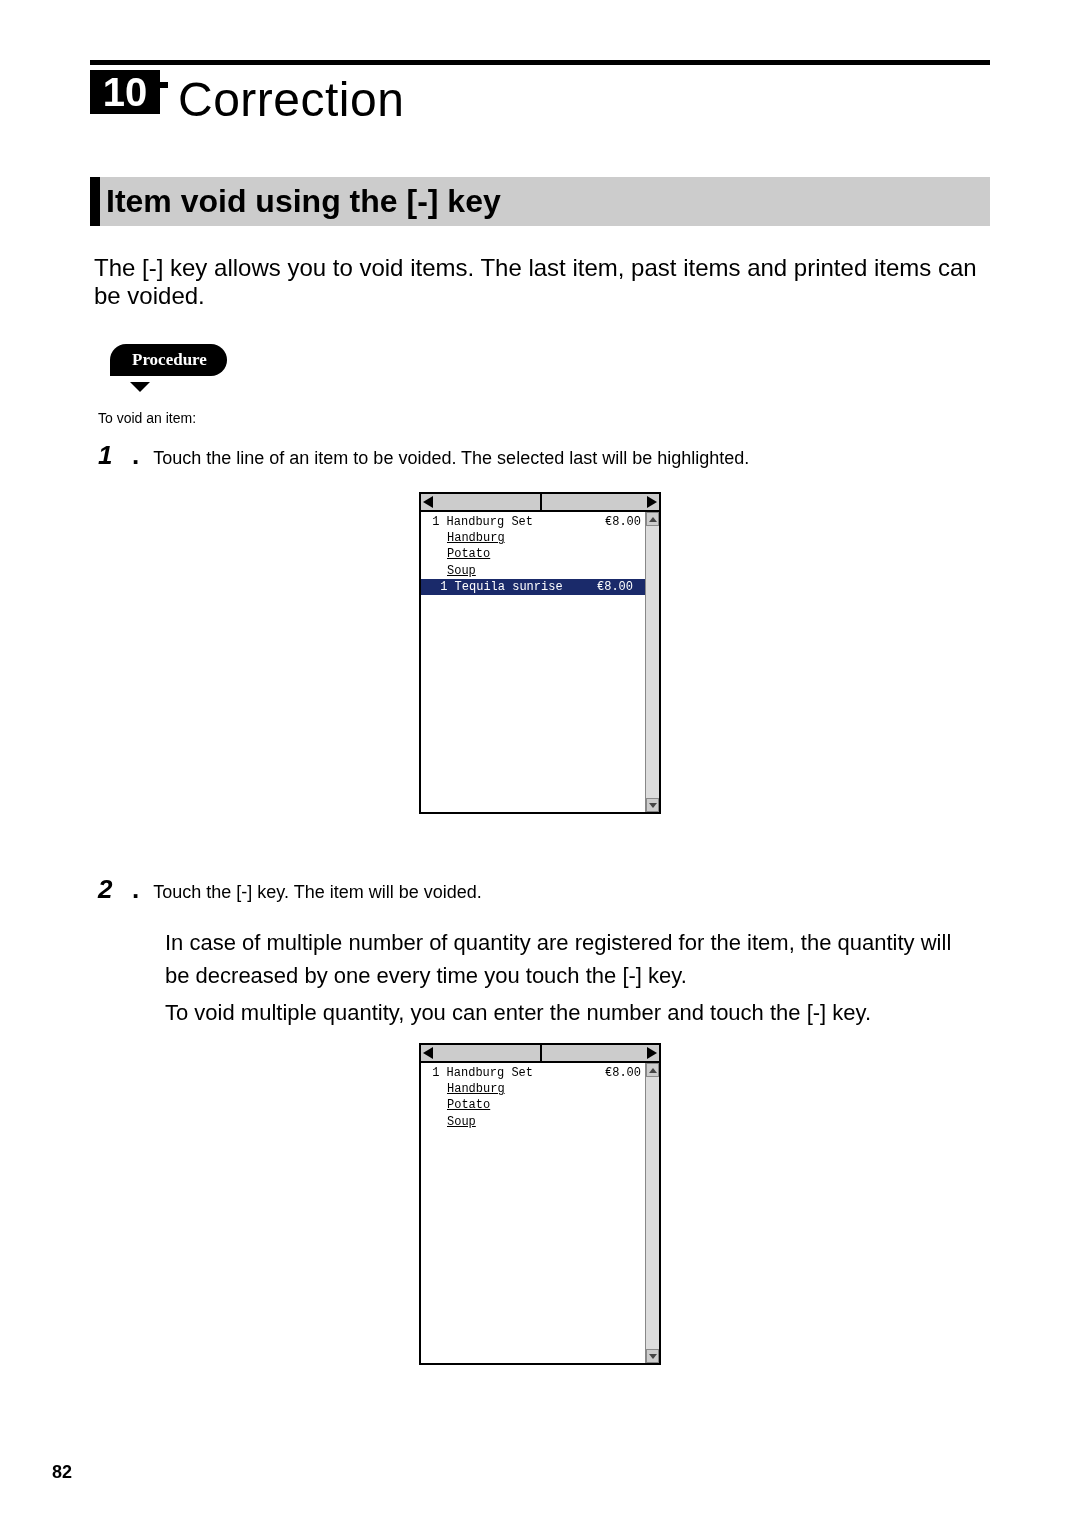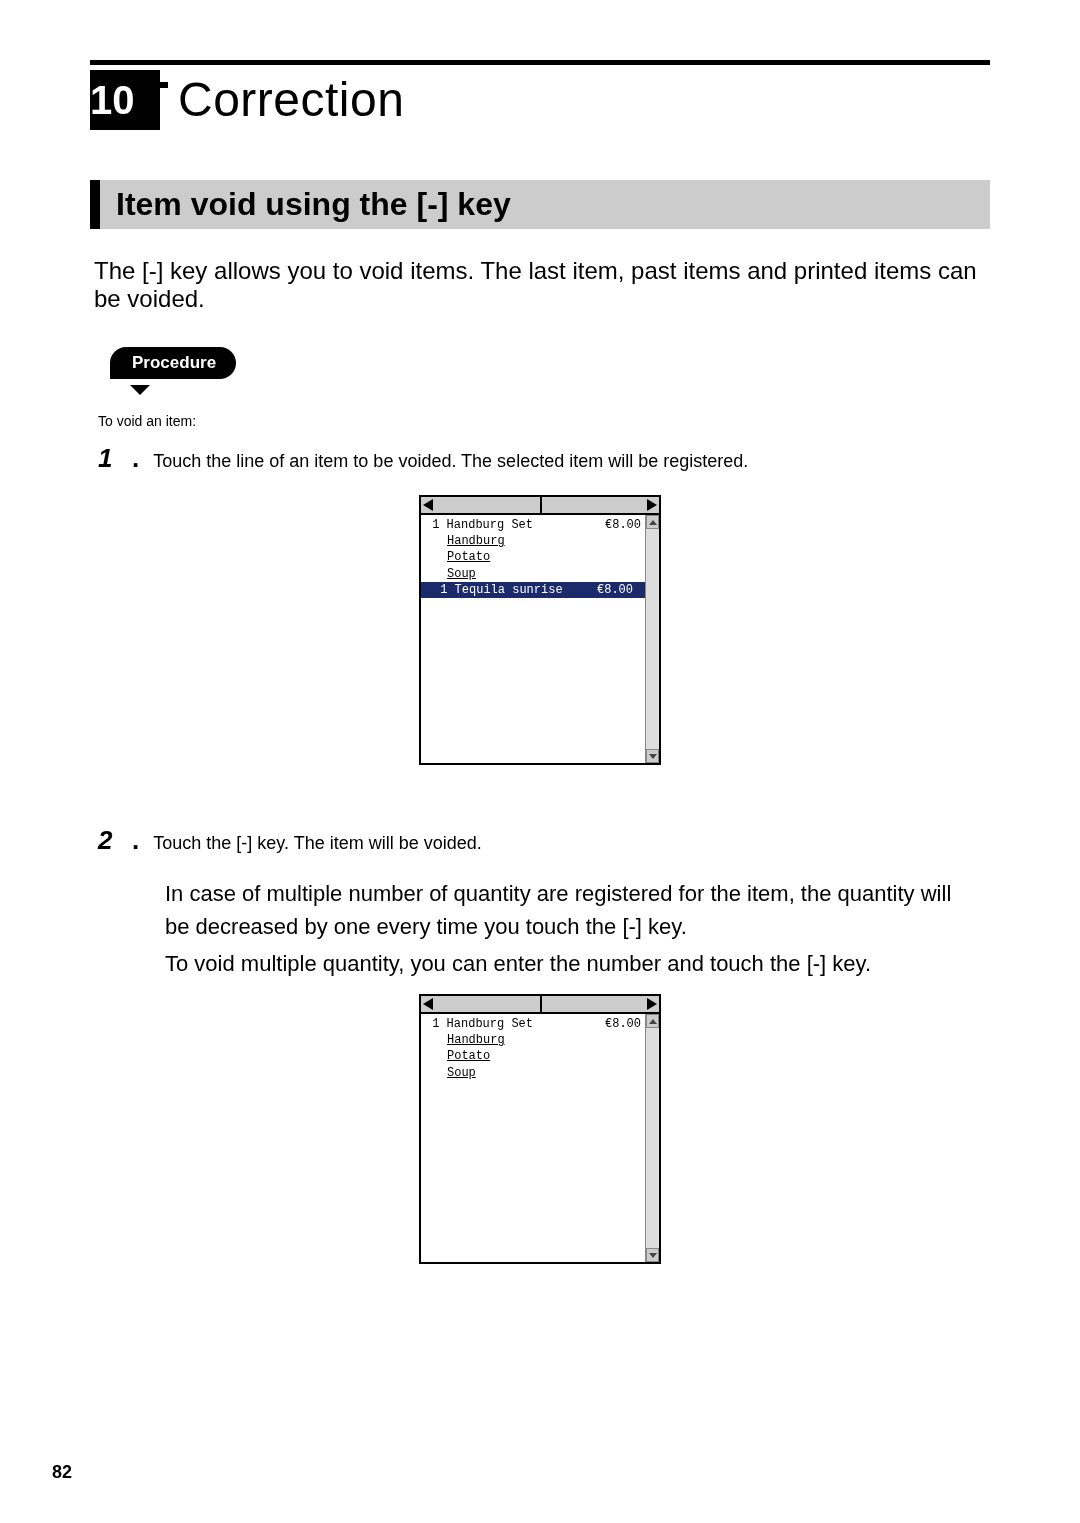--- a/index.html
+++ b/index.html
@@ -20,28 +20,28 @@
       background: #000;
       margin-bottom: 5px;
     }
     .chapter-row {
       display: flex;
       align-items: flex-start;
       margin-bottom: 50px;
     }
     .chapter-badge {
       width: 70px;
-      height: 60px;
+      height: 44px;
       background: #000;
       color: #fff;
       font-size: 40px;
       font-weight: bold;
       display: flex;
       align-items: center;
-      justify-content: flex-start;
+      justify-content: center;
       margin-right: 18px;
       position: relative;
     }
     .chapter-badge::after {
       content: "";
       position: absolute;
       right: -8px;
       top: 12px;
       width: 10px;
       height: 6px;
@@ -51,38 +51,39 @@
       font-size: 48px;
       font-weight: normal;
       letter-spacing: 0.5px;
       padding-top: 2px;
     }
     .section-title {
       background: #ccc;
       border-left: 10px solid #000;
       font-size: 32px;
       font-weight: bold;
-      padding: 6px 8px 6px 16px;
+      padding: 6px 8px 6px 6px;
       margin-bottom: 28px;
     }
     .intro-text {
       font-size: 24px;
       margin-bottom: 34px;
       margin-left: 4px;
     }
     .procedure-badge {
       display: inline-block;
       background: #000;
       color: #fff;
       font-size: 17px;
       font-weight: bold;
       padding: 6px 20px 6px 22px;
       border-radius: 16px 16px 16px 0;
       margin-bottom: 6px;
       margin-left: 20px;
+      font-family: Liberation Serif, serif;
     }
     .procedure-tail {
       width: 0;
       height: 0;
       border-left: 10px solid transparent;
       border-right: 10px solid transparent;
       border-top: 10px solid #000;
       margin-left: 40px;
       margin-bottom: 18px;
     }
@@ -160,21 +161,21 @@
     .tab-divs div {
       width: 70px;
       border-left: 2px solid #000;
       height: 100%;
     }
     .tab-divs div:first-child {
       border-left: none;
     }
     .screen-body {
       display: flex;
-      height: 248px;
+      height: 300px;
     }
     .list-area {
       flex: 1;
       font-family: "Courier New", monospace;
       font-size: 12px;
       padding: 2px 4px;
       line-height: 1.35;
     }
     .list-row {
       display: flex;
@@ -255,21 +256,21 @@
 <div class="intro-text">The [-] key allows you to void items.  The last item, past items and printed items can be voided.</div>
 
 <div class="procedure-badge">Procedure</div>
 <div class="procedure-tail"></div>
 
 <div class="bold-label">To void an item:</div>
 
 <div class="step-row">
   <span class="step-number">1</span>
   <span class="step-dot">.</span>
-  <div class="step-text">Touch the line of an item to be voided.  The selected item will be registered.</div>
+  <div class="step-text">Touch the line of an item to be voided.  The selected last will be highlighted.</div>
 </div>
 
 <div class="screen-wrap">
   <div class="screen">
     <div class="tabbar">
       <div class="tab-arrow left"></div>
       <div class="tab-divs">
         <div></div>
         <div></div>
       </div>

